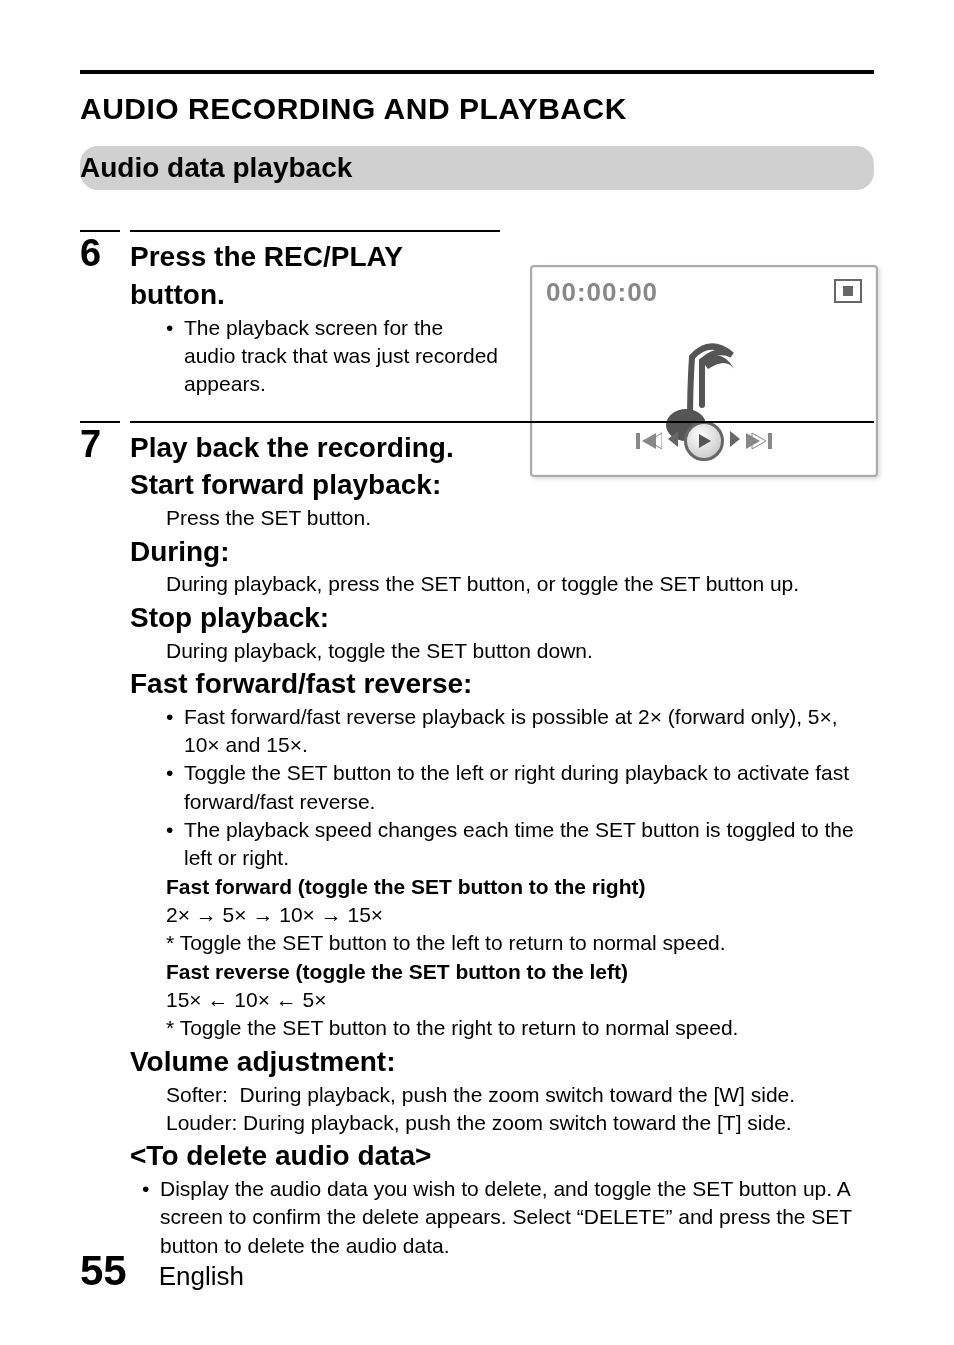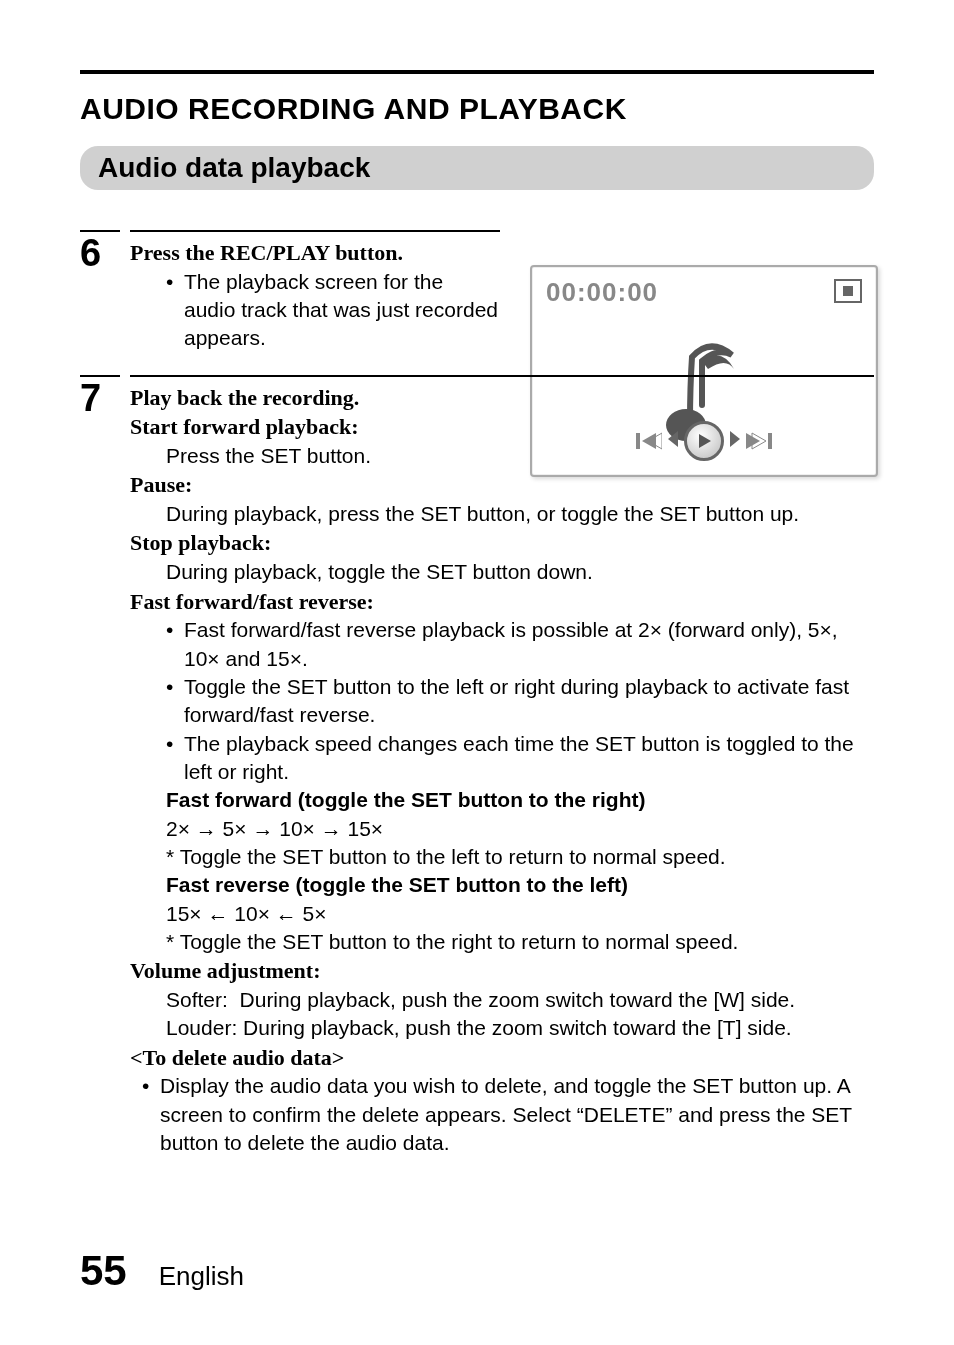--- a/index.html
+++ b/index.html
@@ -10,38 +10,38 @@
     font-family: Arial, Helvetica, sans-serif;
     color: #000;
     padding: 70px 80px 40px 80px;
     position: relative;
   }
   .rule-thick { border-top: 4px solid #000; margin-bottom: 18px; }
   .title { font-size: 30px; font-weight: bold; letter-spacing: 0.5px; margin-bottom: 20px; }
   .subtitle-bar {
     background: #d0d0d0;
     border-radius: 18px;
-    padding: 6px 18px;
+    padding: 6px 0;
     font-size: 28px;
     font-weight: bold;
     margin-bottom: 40px;
   }
   .steps { position: relative; }
   .step-row { display: flex; }
   .step-num {
     width: 40px; flex: 0 0 40px;
     font-size: 38px; font-weight: bold;
     line-height: 1;
     border-top: 2px solid #000;
     padding-top: 2px;
     margin-right: 10px;
   }
   .step-body { flex: 1; border-top: 2px solid #000; padding-top: 6px; padding-bottom: 12px; }
   .step-body.narrow { max-width: 370px; }
-  .step-heading { font-size: 22px; font-weight: bold; line-height: 1.35; font-family: Liberation Serif, serif; }
+  .step-heading { font-size: 28px; font-weight: bold; line-height: 1.35; }
   .body-text { font-size: 21px; line-height: 1.35; }
   .bullet-row { display: flex; }
   .bullet-dot { flex: 0 0 18px; text-align: left; }
   .indent { padding-left: 36px; }
   .bold { font-weight: bold; }
   .screen {
     position: absolute;
     right: 76px;
     top: 265px;
     width: 348px;
@@ -150,21 +150,21 @@
   <div class="step-row" style="margin-top:10px;">
     <div class="step-num">7</div>
     <div class="step-body">
 
       <div style="max-width:370px;">
         <div class="step-heading">Play back the recording.</div>
         <div class="step-heading">Start forward playback:</div>
         <div class="body-text indent">Press the SET button.</div>
       </div>
 
-      <div class="step-heading">Pause:</div>
+      <div class="step-heading">During:</div>
       <div class="body-text indent">During playback, press the SET button, or toggle the SET button up.</div>
 
       <div class="step-heading">Stop playback:</div>
       <div class="body-text indent">During playback, toggle the SET button down.</div>
 
       <div class="step-heading">Fast forward/fast reverse:</div>
 
       <div class="bullet-row body-text indent">
         <div class="bullet-dot">•</div>
         <div>Fast forward/fast reverse playback is possible at 2× (forward only), 5×, 10× and 15×.</div>

